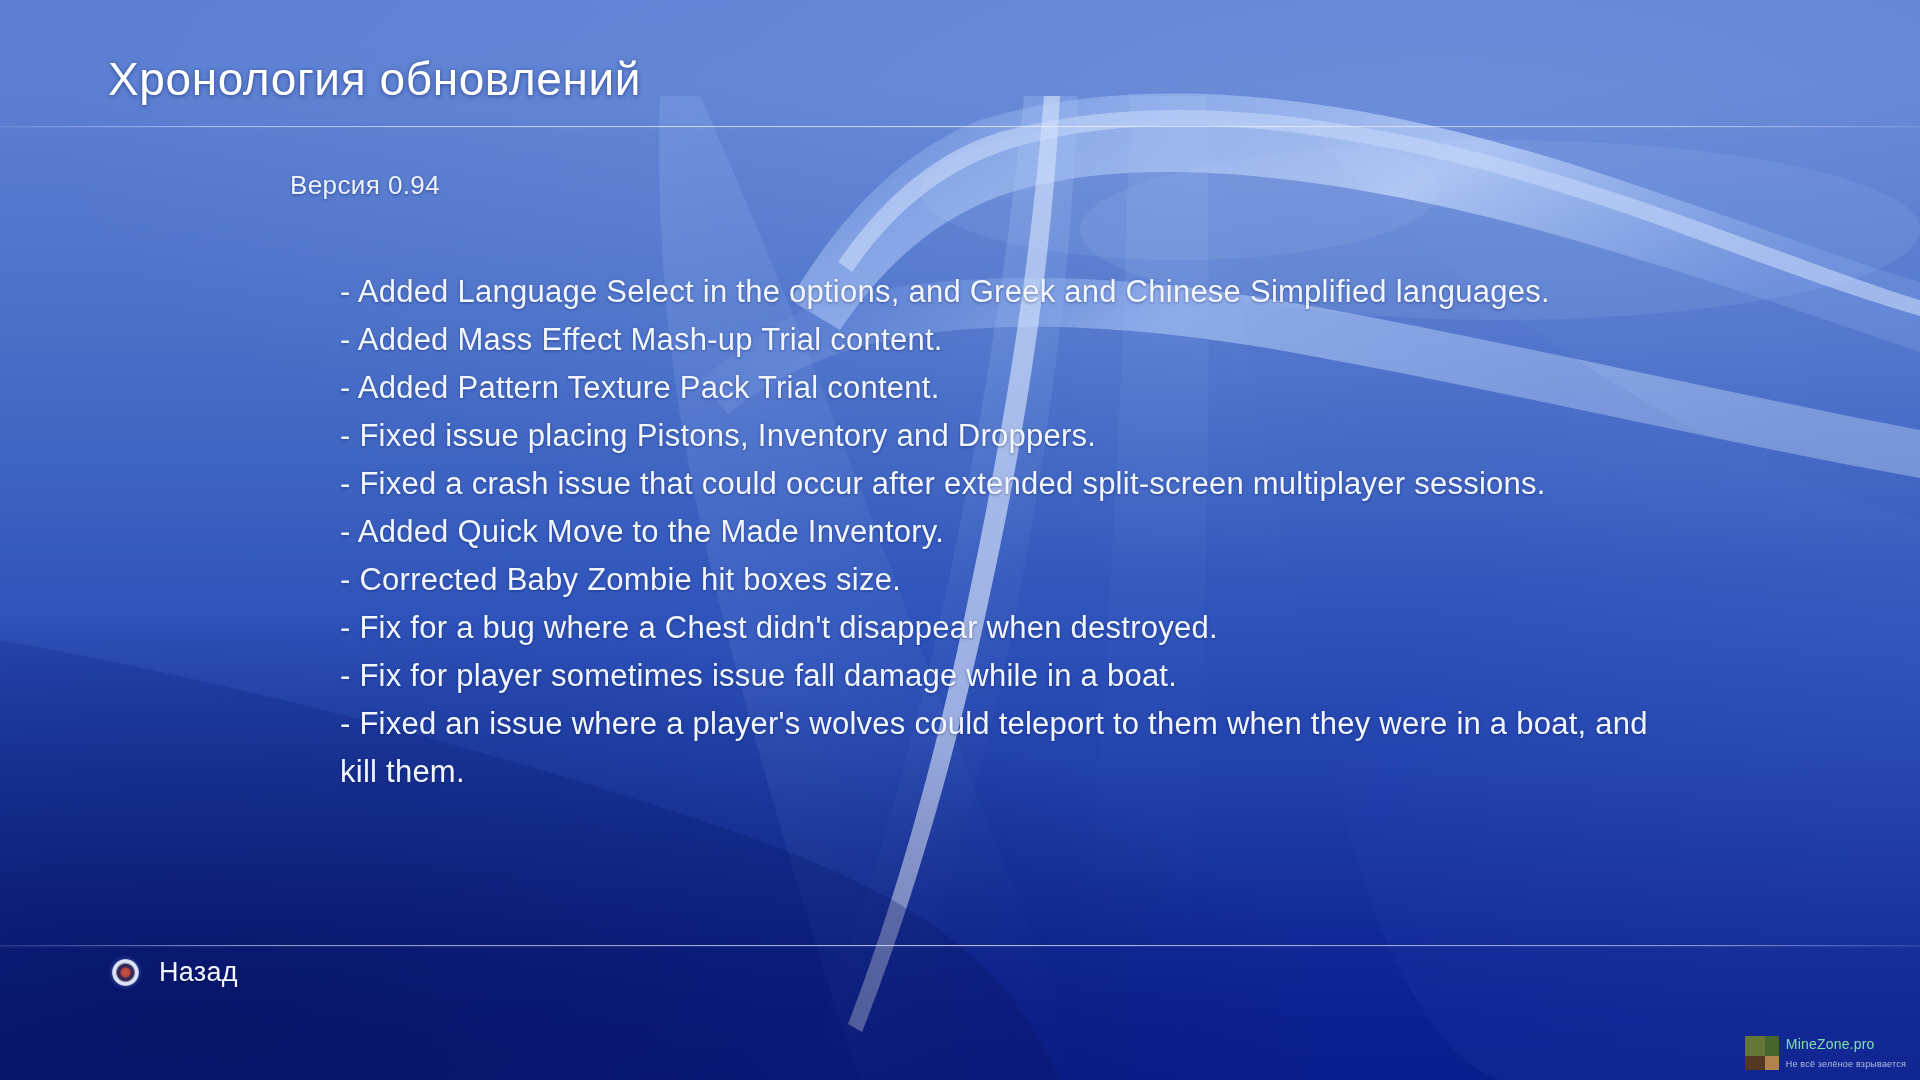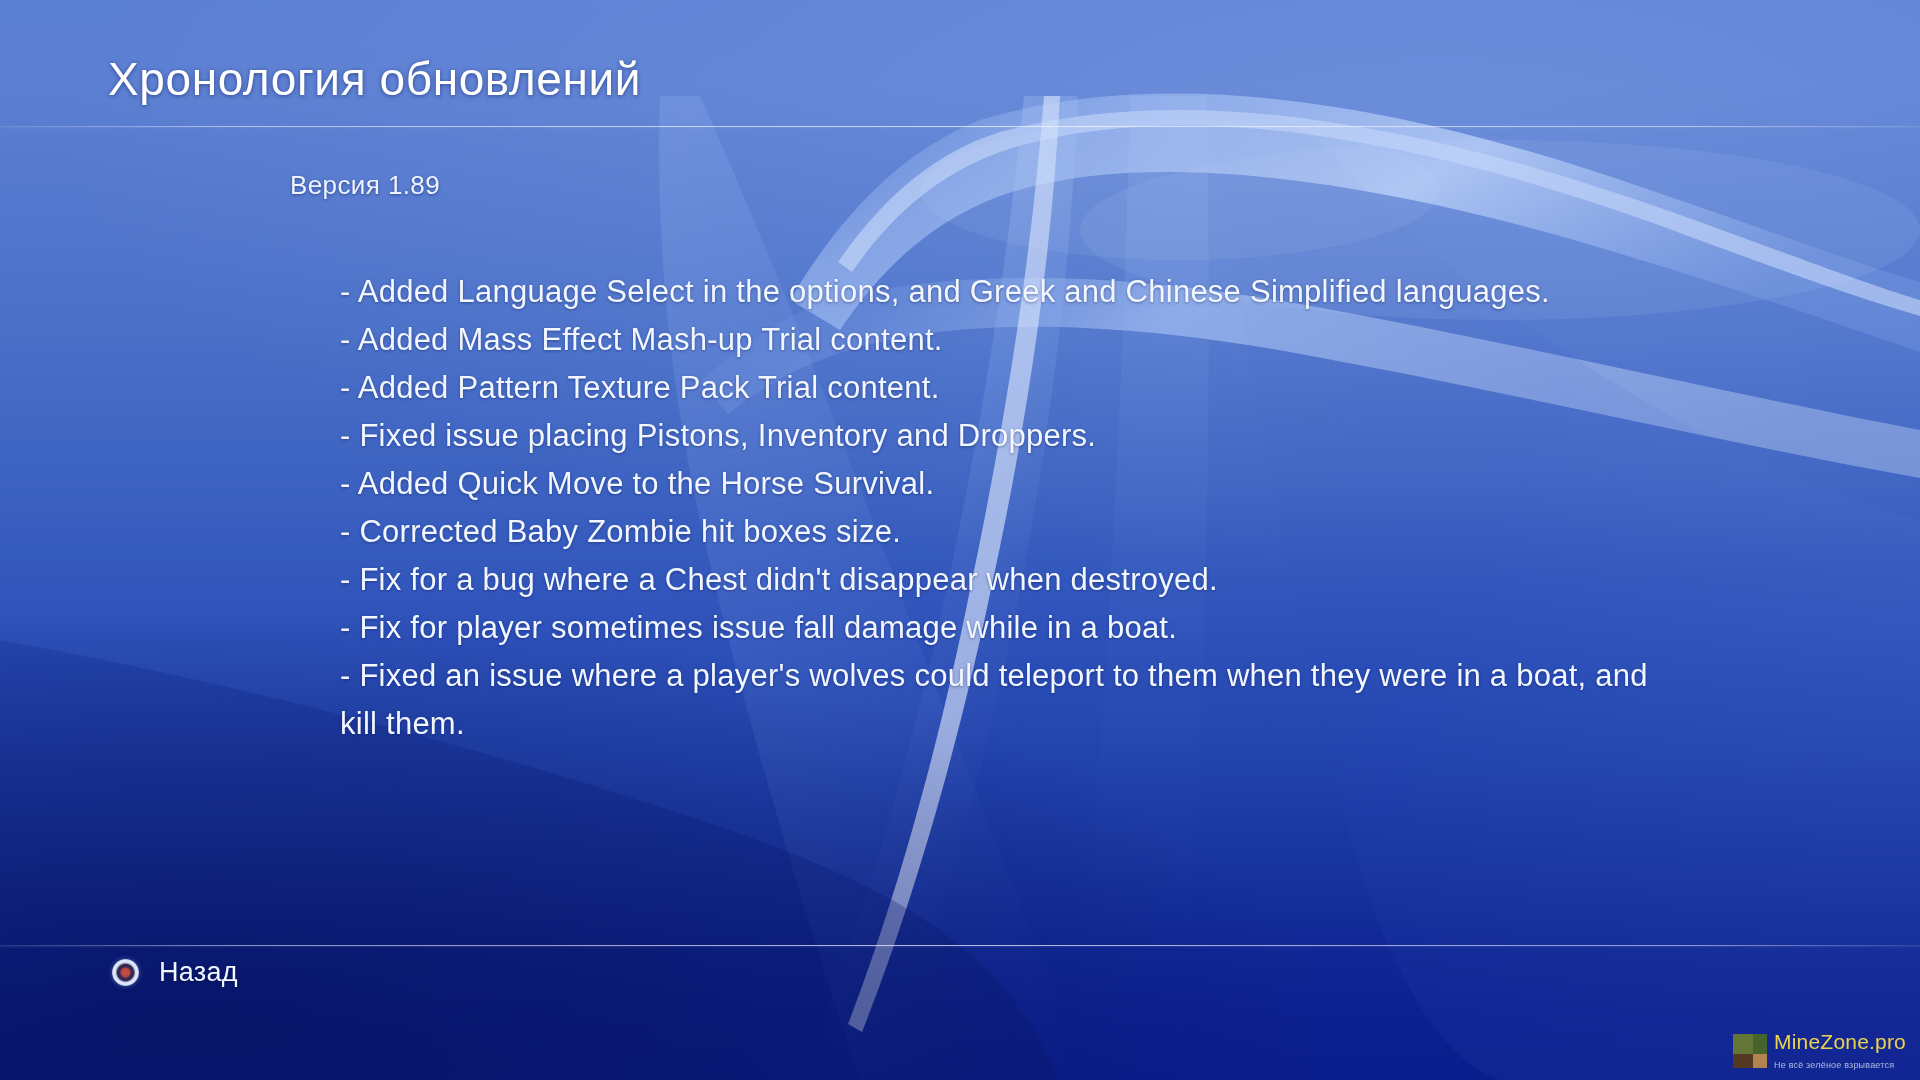--- a/index.html
+++ b/index.html
@@ -154,22 +154,22 @@
     width: 34px;
     height: 34px;
     display: grid;
     grid-template-columns: 20px 14px;
     grid-template-rows: 20px 14px;
     flex: 0 0 auto;
   }
   .wm-sq { display: block; width: 100%; height: 100%; }
   .wm-text { line-height: 1; }
   .wm-name {
-    font-size: 21px;
-    color: #fde047;
+    font-size: 14px;
+    color: #86efac;
     letter-spacing: 0.2px;
     white-space: nowrap;
   }
   .wm-tag {
     margin-top: 9px;
     font-size: 9px;
     color: #b9c7e8;
     letter-spacing: 0.2px;
     white-space: nowrap;
   }
@@ -257,28 +257,29 @@
     <ellipse cx="1180" cy="190" rx="260" ry="70" fill="#e8f1ff" opacity="0.08"></ellipse>
   </svg>
 
   <div class="bg-vignette"></div>
 
   <div class="header">
     <div class="header-title">Хронология обновлений</div>
   </div>
   <div class="rule rule-top"></div>
 
-  <div class="version">Версия 1.89</div>
+  <div class="version">Версия 0.94</div>
 
   <div class="notes">
     <div class="note-line">- Added Language Select in the options, and Greek and Chinese Simplified languages.</div>
     <div class="note-line">- Added Mass Effect Mash-up Trial content.</div>
     <div class="note-line">- Added Pattern Texture Pack Trial content.</div>
     <div class="note-line">- Fixed issue placing Pistons, Inventory and Droppers.</div>
-    <div class="note-line">- Added Quick Move to the Horse Survival.</div>
+    <div class="note-line">- Fixed a crash issue that could occur after extended split-screen multiplayer sessions.</div>
+    <div class="note-line">- Added Quick Move to the Made Inventory.</div>
     <div class="note-line">- Corrected Baby Zombie hit boxes size.</div>
     <div class="note-line">- Fix for a bug where a Chest didn't disappear when destroyed.</div>
     <div class="note-line">- Fix for player sometimes issue fall damage while in a boat.</div>
     <div class="note-line">- Fixed an issue where a player's wolves could teleport to them when they were in a boat, and kill them.</div>
   </div>
 
   <div class="rule rule-bottom"></div>
 
   <div class="back-button">
     <span class="circle-icon"></span>

